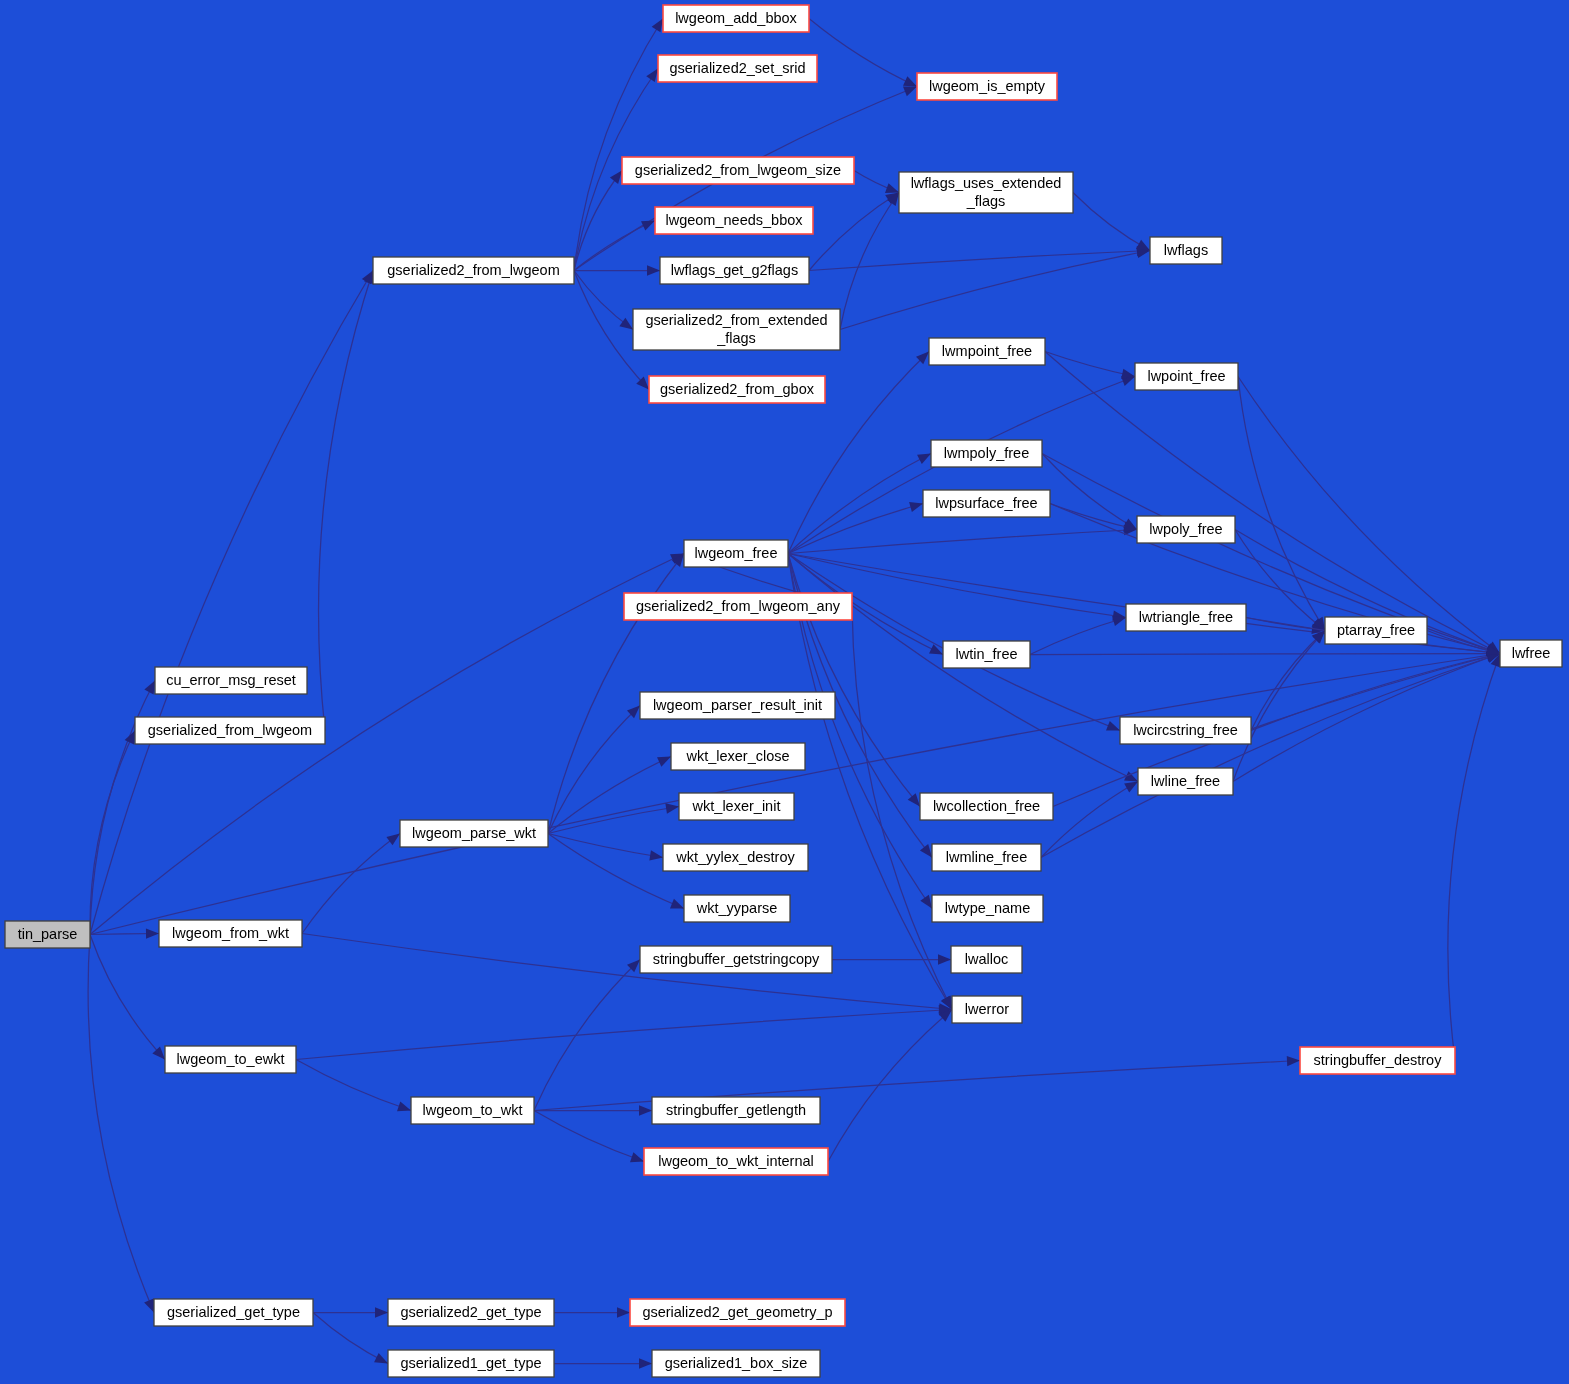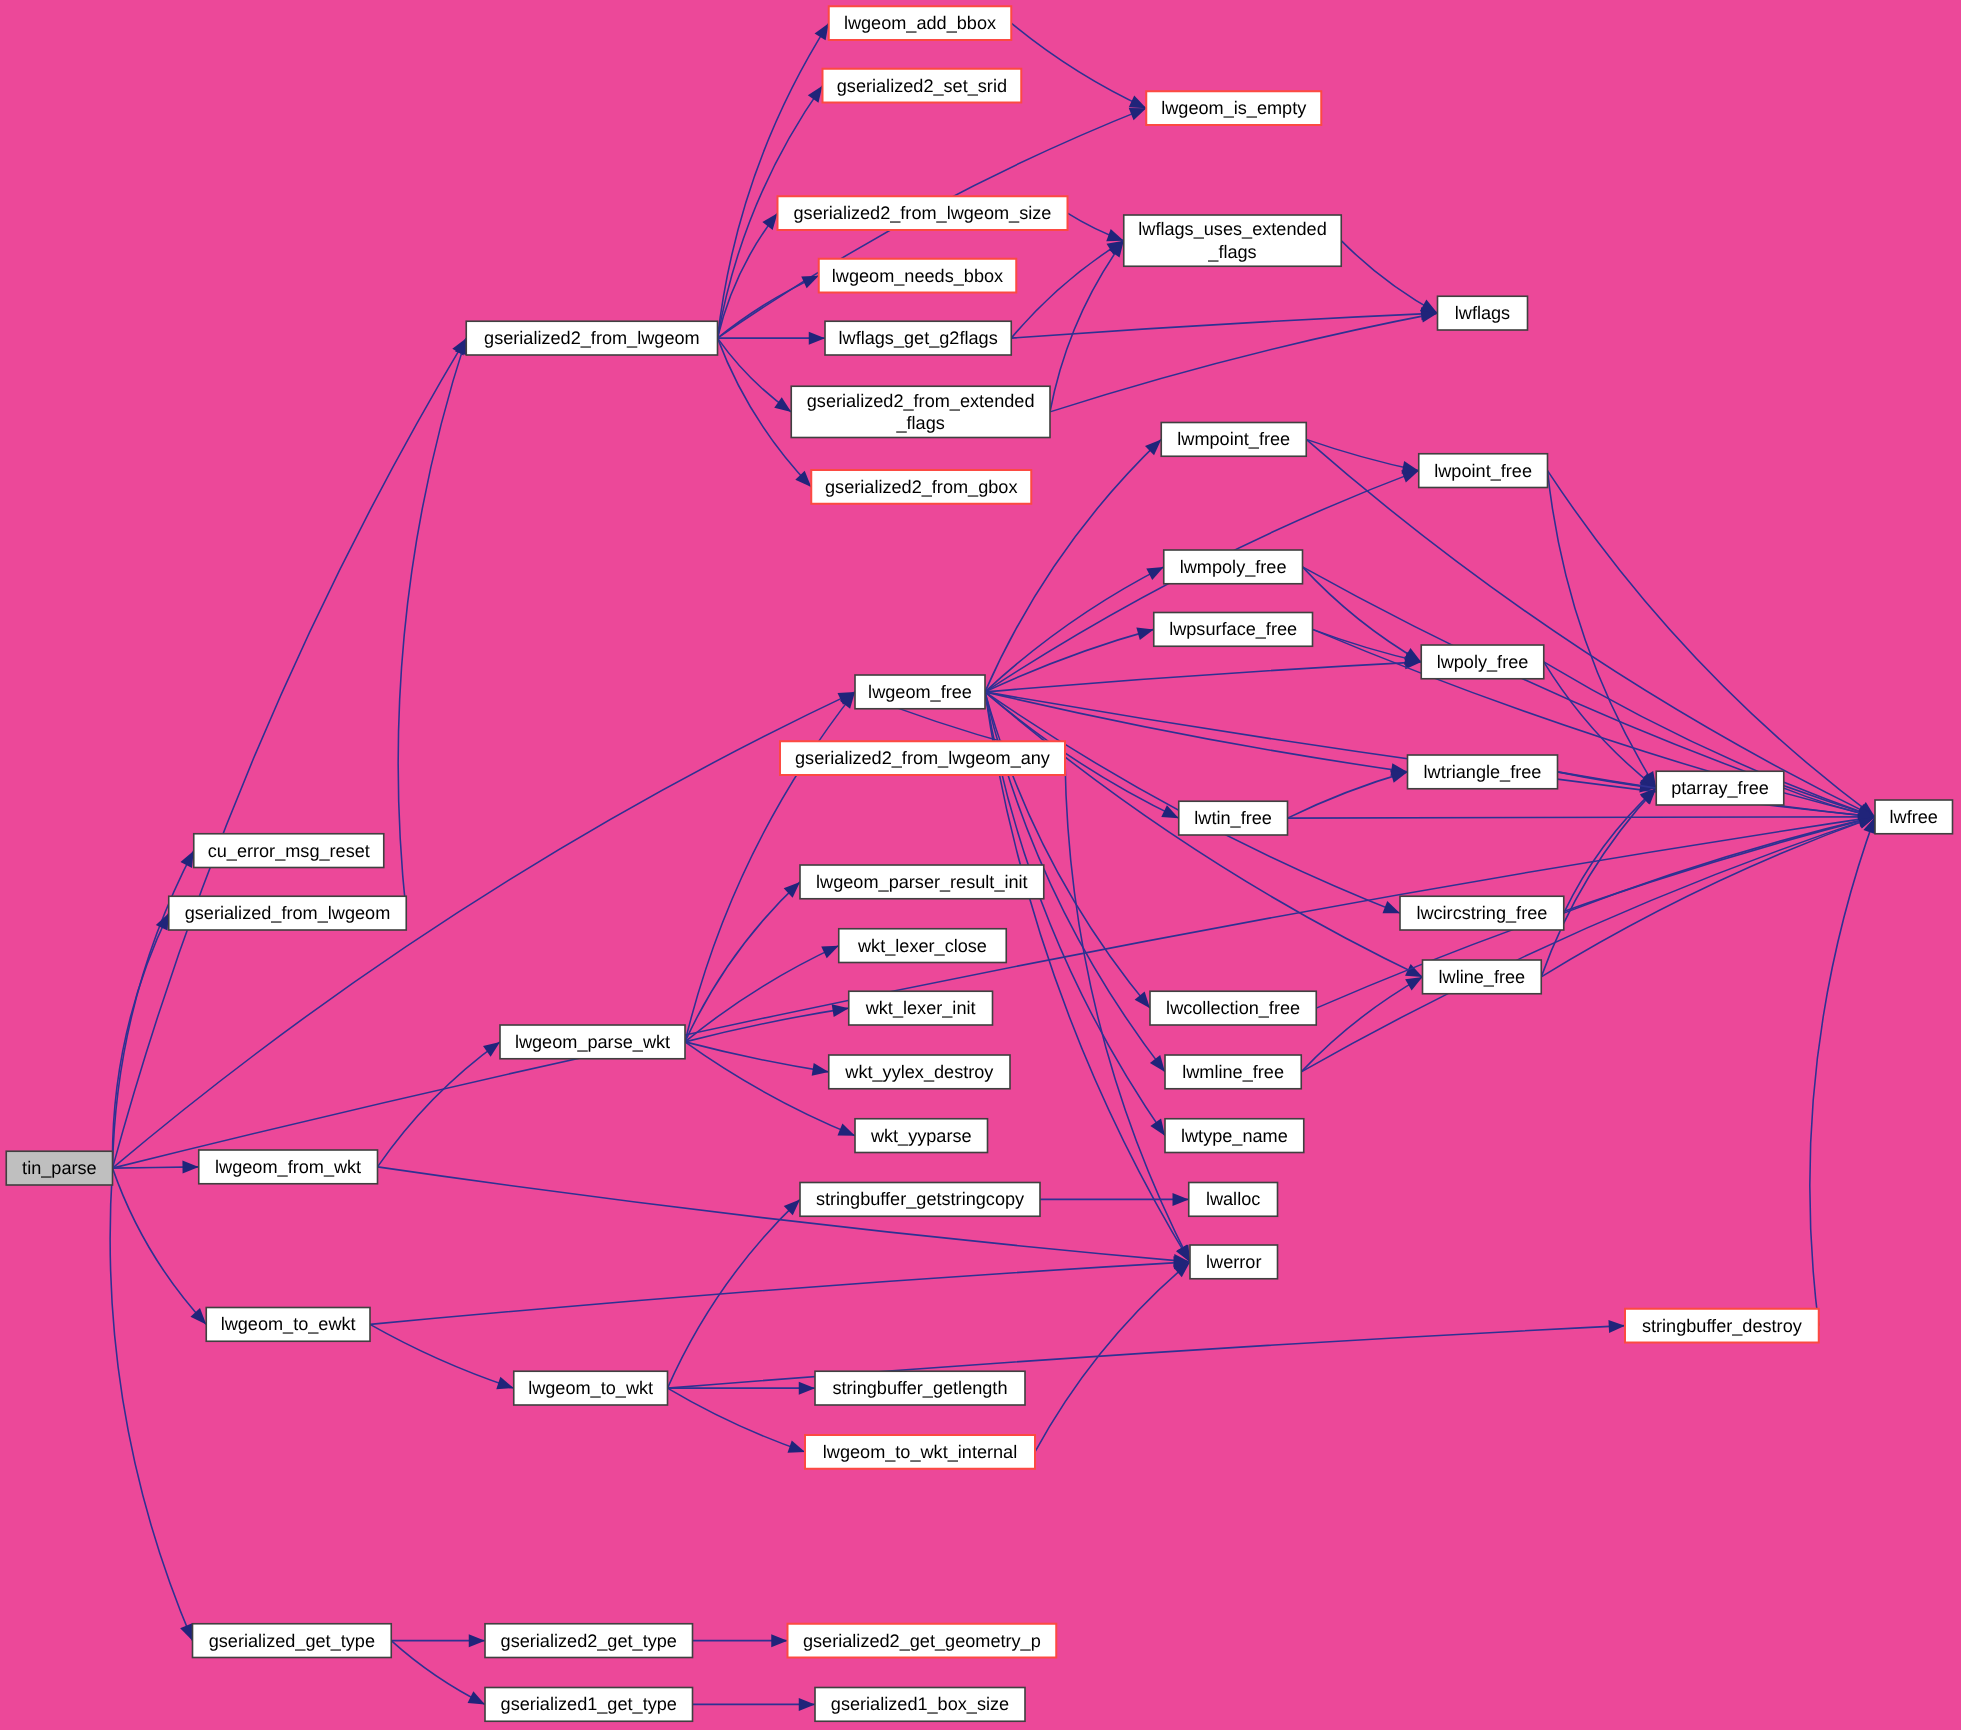--- a/index.html
+++ b/index.html
@@ -7,21 +7,21 @@
     padding: 0;
     background: #ffffff;
   }
   body {
     font-family: "Liberation Sans", sans-serif;
   }
   #graph-root {
     position: relative;
     width: 1569px;
     height: 1384px;
-    background: #ec4899;
+    background: #1d4ed8;
     overflow: hidden;
   }
   svg#callgraph {
     position: absolute;
     left: 0;
     top: 0;
     width: 1569px;
     height: 1384px;
   }
   .edge {

